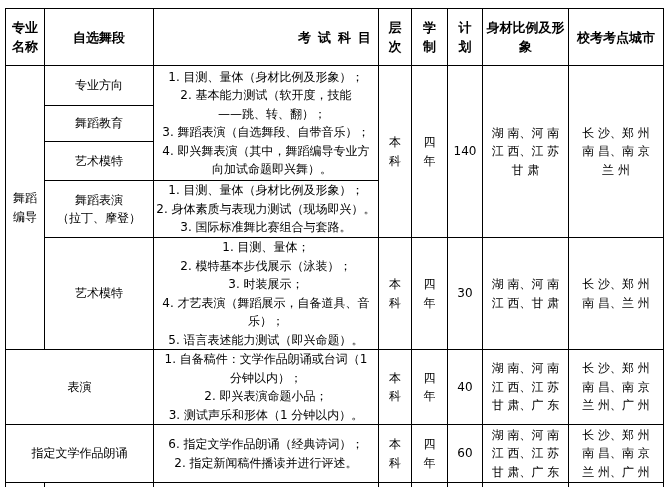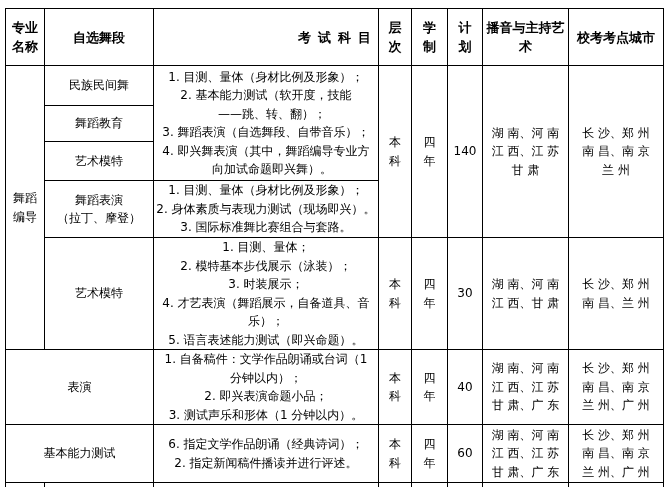--- a/index.html
+++ b/index.html
@@ -39,28 +39,28 @@
       <th>专业
 名称</th>
       <th>自选舞段</th>
       <th class="sp">考试科目</th>
       <th>层
 次</th>
       <th>学
 制</th>
       <th>计
 划</th>
-      <th>播音与主持艺术</th>
+      <th>身材比例及形象</th>
       <th>校考考点城市</th>
     </tr>
 
     <tr class="r1">
       <td rowspan="5" class="bold">舞蹈
 编导</td>
-      <td>民族民间舞</td>
+      <td>专业方向</td>
       <td rowspan="3" class="exam">1. 目测、量体（身材比例及形象）；
 2. 基本能力测试（软开度，技能
 　——跳、转、翻）；
 3. 舞蹈表演（自选舞段、自带音乐）；
 4. 即兴舞表演（其中，舞蹈编导专业方
 　向加试命题即兴舞）。</td>
       <td rowspan="4" class="vtxt">本
 科</td>
       <td rowspan="4" class="vtxt">四
 年</td>
@@ -121,21 +121,21 @@
       <td>40</td>
       <td class="geo">湖 南、河 南
 江 西、江 苏
 甘 肃、广 东</td>
       <td class="geo">长 沙、郑 州
 南 昌、南 京
 兰 州、广 州</td>
     </tr>
 
     <tr class="r7">
-      <td colspan="2" class="bold">基本能力测试</td>
+      <td colspan="2" class="bold">指定文学作品朗诵</td>
       <td class="exam">6. 指定文学作品朗诵（经典诗词）；
 2. 指定新闻稿件播读并进行评述。</td>
       <td class="vtxt">本
 科</td>
       <td class="vtxt">四
 年</td>
       <td>60</td>
       <td class="geo">湖 南、河 南
 江 西、江 苏
 甘 肃、广 东</td>

